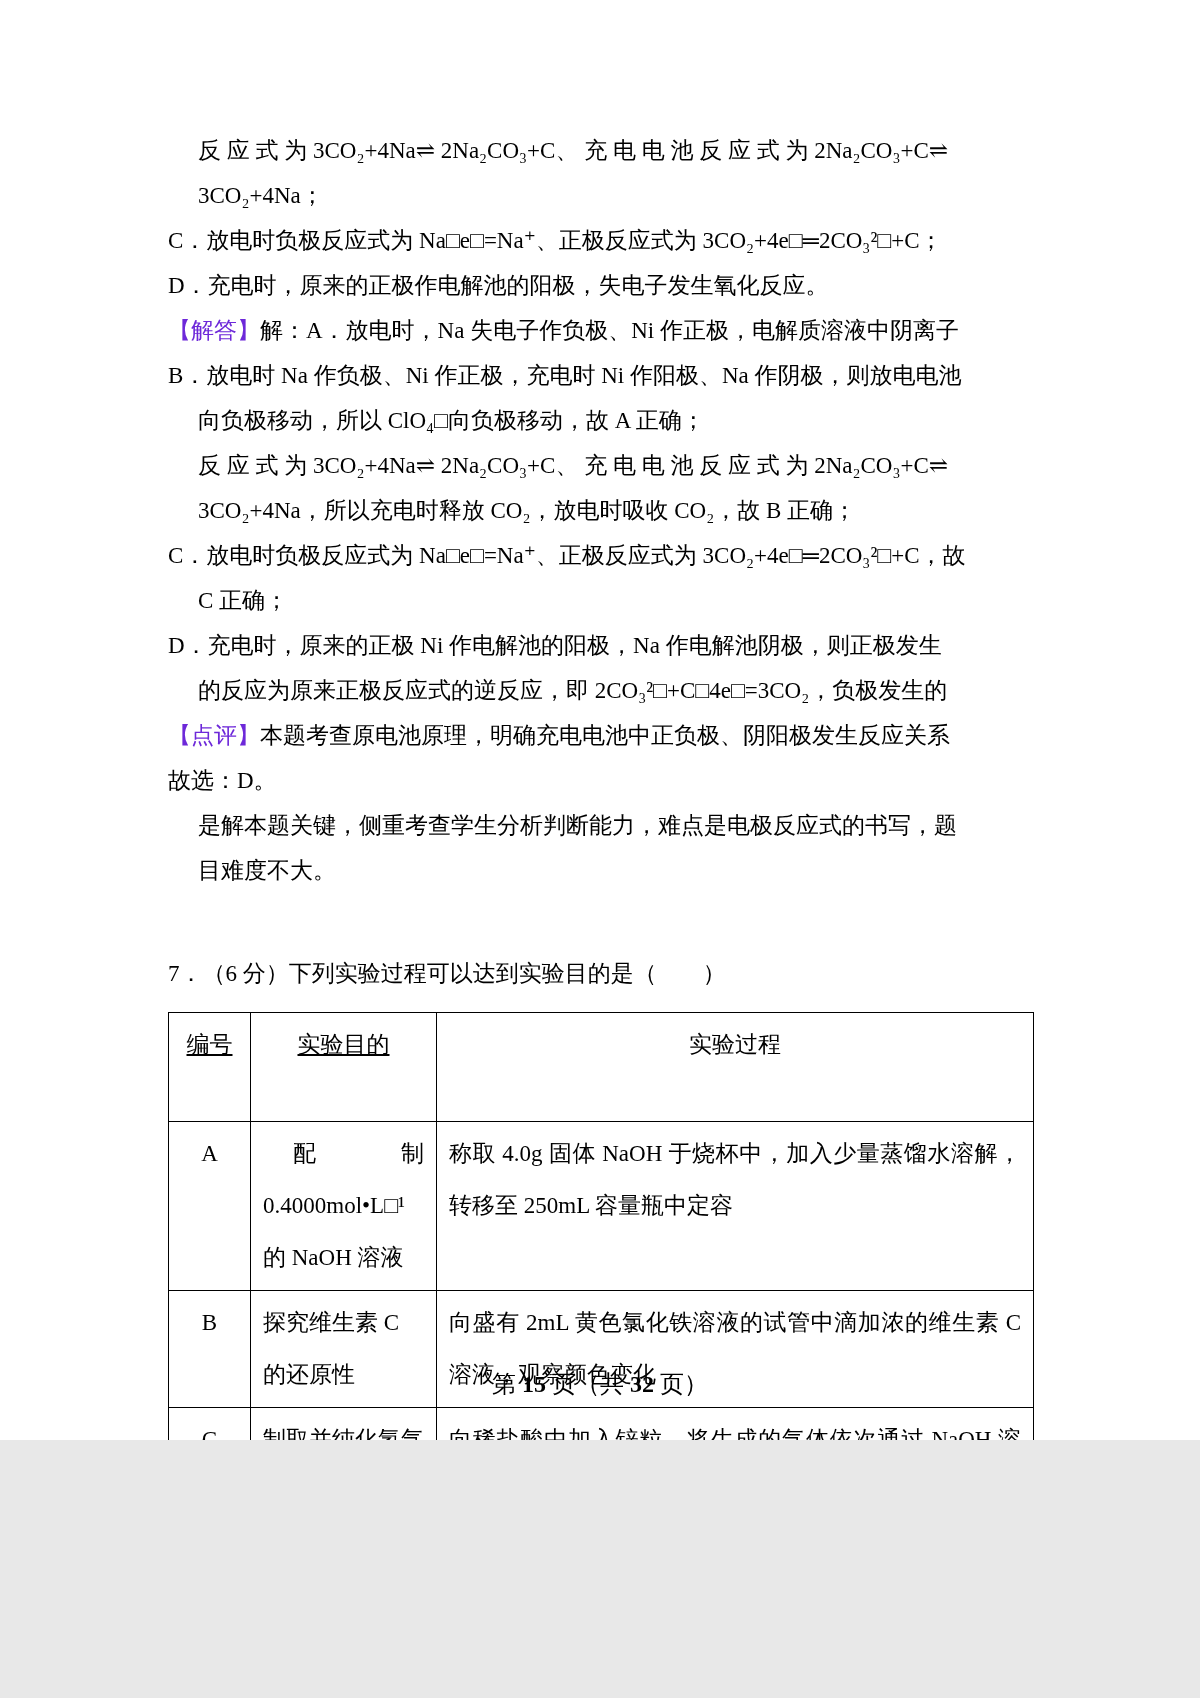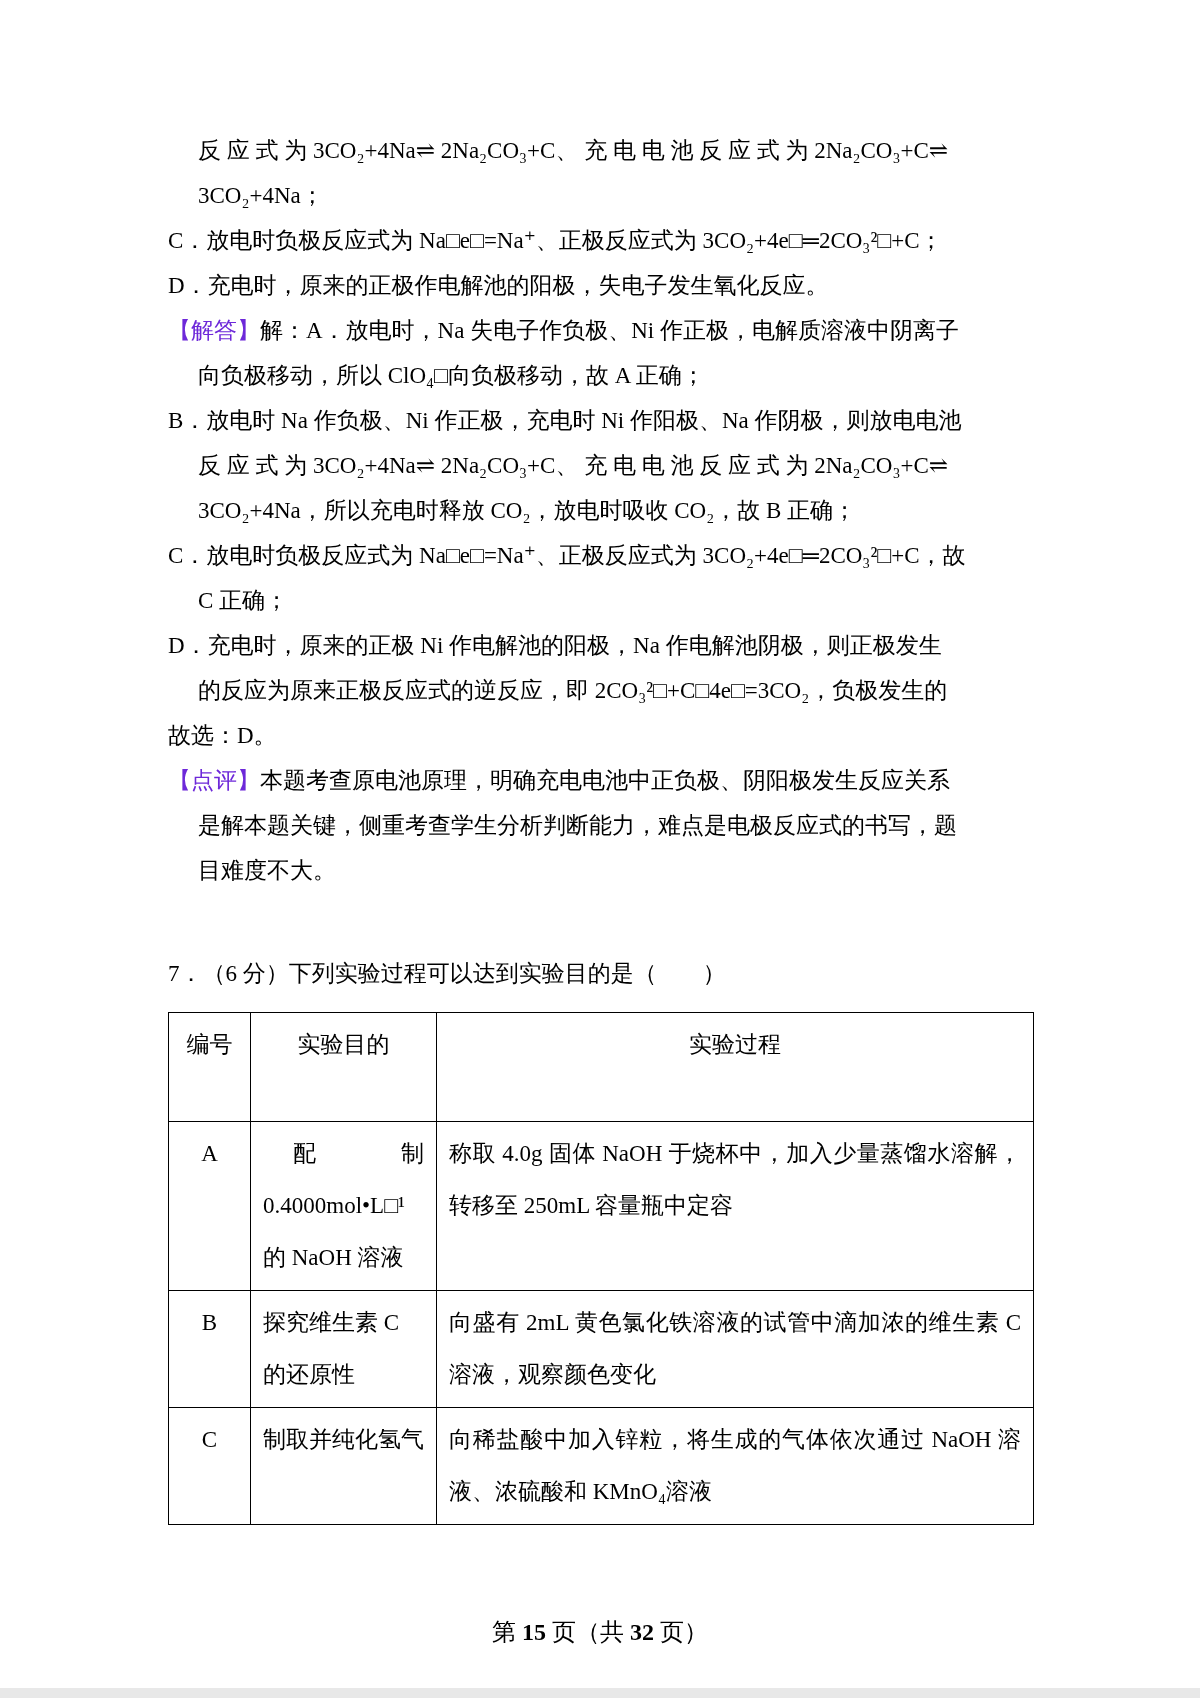--- a/index.html
+++ b/index.html
@@ -1,18 +1,18 @@
 <!DOCTYPE html>
 <html><head>
 <meta charset="utf-8">
 <style>
   html,body{margin:0;padding:0;background:#e8e8e8;}
   .page{
     position:relative;
-    width:1200px;height:1688px;
+    width:1200px;height:1440px;
     margin:0 auto;
     background:#ffffff;
     overflow:hidden;
     font-family:"Liberation Serif","DejaVu Serif","DejaVu Sans",serif;
     font-size:23px;
     color:#000;
   }
   .content{position:absolute;left:168px;top:128px;width:866px;}
   .line{line-height:45px;min-height:45px;white-space:pre-wrap;}
   .ind1{padding-left:30px;}
@@ -27,21 +27,21 @@
   table.exp td{
     border:1px solid #000;
     padding:6px 12px;
     line-height:52px;
     vertical-align:top;
   }
   col.c1{width:82px;}
   col.c2{width:186px;}
   col.c3{width:auto;}
   tr.hrow td{height:96px;text-align:center;}
-  td.hc1,td.hc2{vertical-align:bottom;}
+  td.hc1,td.hc2{vertical-align:bottom;text-decoration:underline;}
   td.hc3{vertical-align:top;}
   td.cid{text-align:center;}
   td.cproc{text-align:justify;margin-left:34px;}
   .spread{text-align:justify;text-align-last:justify;margin-left:30px;}
   .pagefooter{
     position:absolute;left:0;right:0;bottom:40px;
     text-align:center;font-size:24px;
   }
   .pagefooter .b{font-weight:bold;}
 </style>
@@ -50,31 +50,31 @@
 
 <div class="page">
   <main class="content">
 
     <div class="line ind1"><span>反 应 式 为 3CO₂+4Na⇌ 2Na₂CO₃+C、 充 电 电 池 反 应 式 为 2Na₂CO₃+C⇌</span></div>
     <div class="line ind1"><span>3CO₂+4Na；</span></div>
     <div class="line"><span>C．放电时负极反应式为 Na□e□=Na⁺、正极反应式为 3CO₂+4e□═2CO₃²□+C；</span></div>
     <div class="line"><span>D．充电时，原来的正极作电解池的阳极，失电子发生氧化反应。</span></div>
 
     <div class="line"><span class="blue">【解答】</span><span>解：A．放电时，Na 失电子作负极、Ni 作正极，电解质溶液中阴离子</span></div>
+    <div class="line"><span>B．放电时 Na 作负极、Ni 作正极，充电时 Ni 作阳极、Na 作阴极，则放电电池</span></div>
     <div class="line ind1"><span>向负极移动，所以 ClO₄□向负极移动，故 A 正确；</span></div>
-    <div class="line"><span>B．放电时 Na 作负极、Ni 作正极，充电时 Ni 作阳极、Na 作阴极，则放电电池</span></div>
     <div class="line ind1"><span>反 应 式 为 3CO₂+4Na⇌ 2Na₂CO₃+C、 充 电 电 池 反 应 式 为 2Na₂CO₃+C⇌</span></div>
     <div class="line ind1"><span>3CO₂+4Na，所以充电时释放 CO₂，放电时吸收 CO₂，故 B 正确；</span></div>
     <div class="line"><span>C．放电时负极反应式为 Na□e□=Na⁺、正极反应式为 3CO₂+4e□═2CO₃²□+C，故</span></div>
     <div class="line ind1"><span>C 正确；</span></div>
     <div class="line"><span>D．充电时，原来的正极 Ni 作电解池的阳极，Na 作电解池阴极，则正极发生</span></div>
     <div class="line ind1"><span>的反应为原来正极反应式的逆反应，即 2CO₃²□+C□4e□=3CO₂，负极发生的</span></div>
+    <div class="line"><span class="blue">【点评】</span><span>本题考查原电池原理，明确充电电池中正负极、阴阳极发生反应关系</span></div>
+
     <div class="line"><span>故选：D。</span></div>
-
-    <div class="line"><span class="blue">【点评】</span><span>本题考查原电池原理，明确充电电池中正负极、阴阳极发生反应关系</span></div>
     <div class="line ind1"><span>是解本题关键，侧重考查学生分析判断能力，难点是电极反应式的书写，题</span></div>
     <div class="line ind1"><span>目难度不大。</span></div>
 
     <div class="line q"><span>7．（6 分）下列实验过程可以达到实验目的是（　　）</span></div>
 
     <table class="exp">
       <colgroup>
           <col class="c1">
           <col class="c2">
           <col class="c3">

